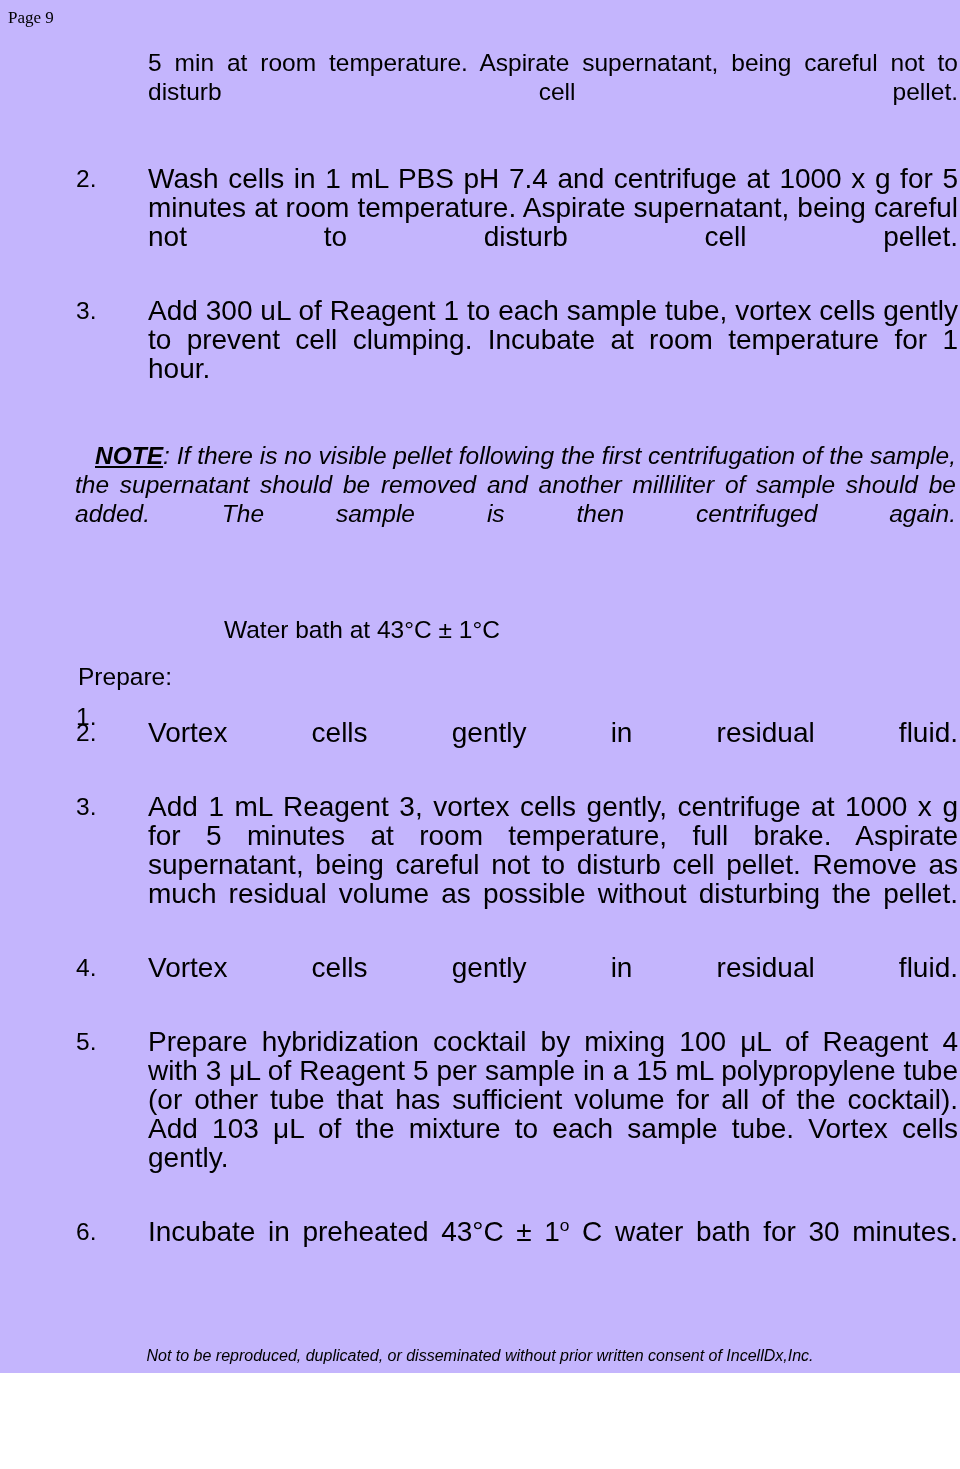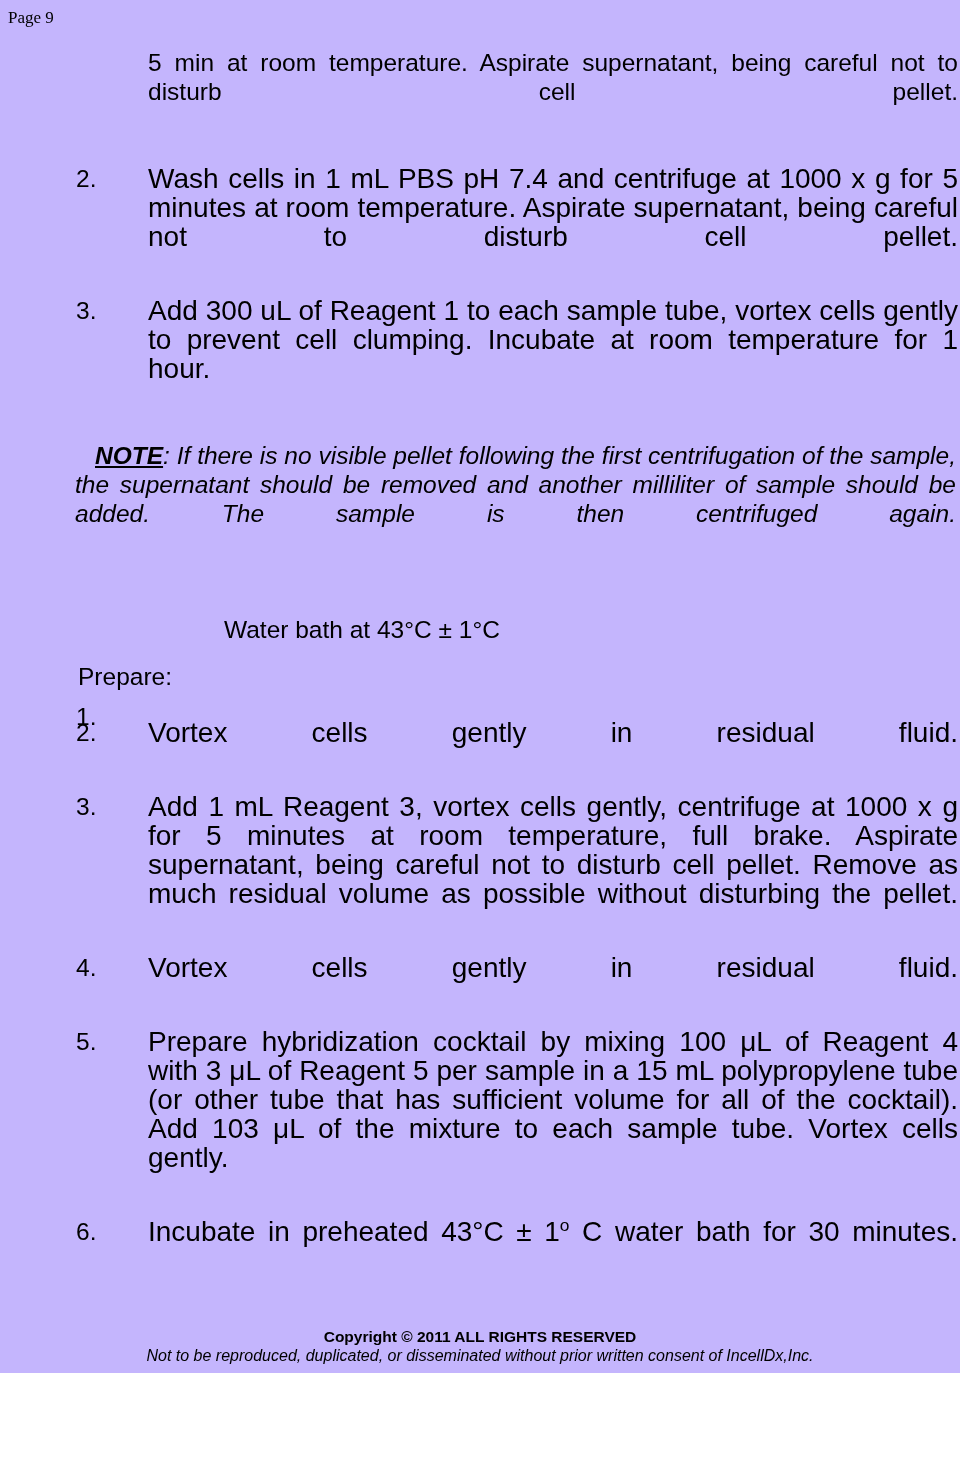--- a/index.html
+++ b/index.html
@@ -224,17 +224,16 @@
     <div class="spacer-xs"></div>
 
     <div class="li">
       <span class="marker">6.</span>
       <div class="li-text"><span>Incubate in preheated 43°C ± 1</span><sup class="deg">o</sup><span> C water bath for 30 minutes.</span></div>
     </div>
 
   </div>
 
   <div class="footer">
-    <div class="copy">Copyright © 2011 ALL RIGHTS RESERVED</div>
     <div class="notice">Not to be reproduced, duplicated, or disseminated without prior written consent of IncellDx,Inc.</div>
   </div>
 
 </div>
 
 </body></html>

